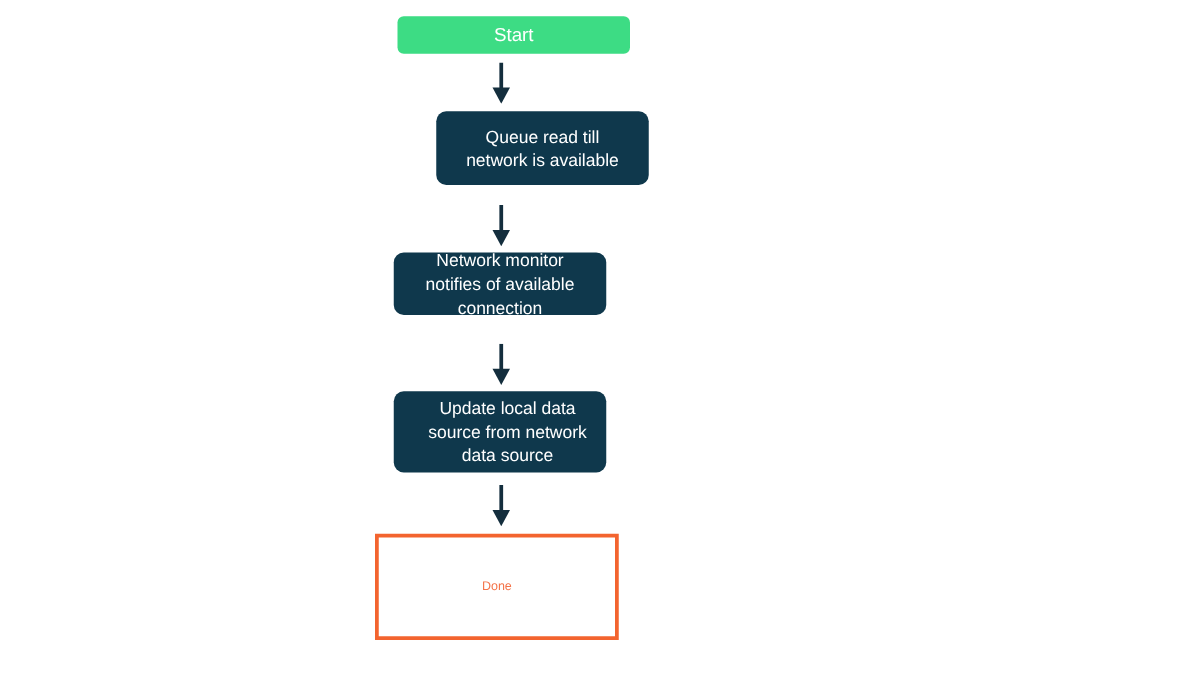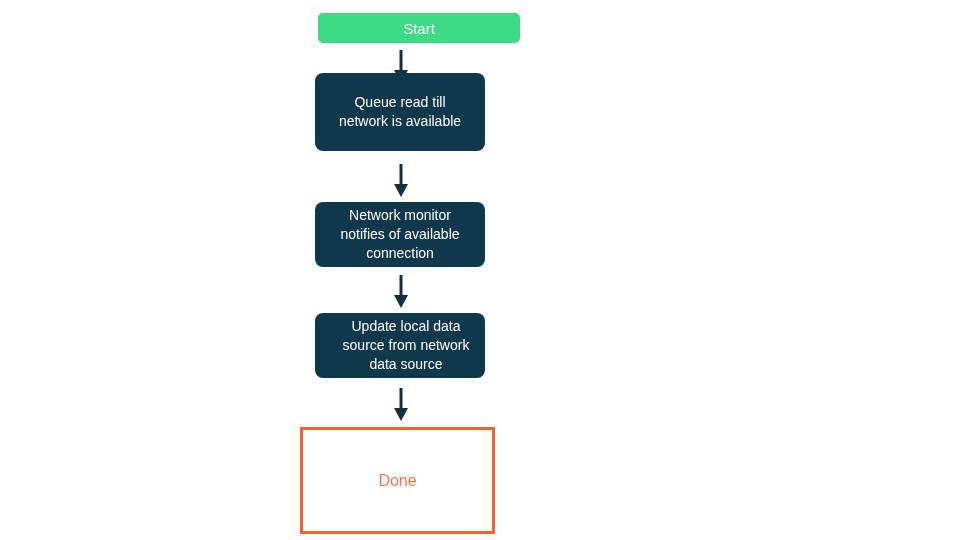--- a/index.html
+++ b/index.html
@@ -19,45 +19,45 @@
     position: absolute;
     box-sizing: border-box;
     display: flex;
     align-items: center;
     justify-content: center;
     text-align: center;
     white-space: pre-line;
   }
   .node-start {
     left: 318px; top: 13px;
-    width: 202px; height: 30px;
+    width: 186px; height: 30px;
     background: var(--start-fill, #3ddc84);
     color: var(--start-text, #ffffff);
     border-radius: 5px;
     font-size: 15px;
   }
   .node-process {
     width: 170px; left: 315px;
     background: var(--process-fill, #0f384c);
     color: var(--process-text, #ffffff);
     border-radius: 8px;
     font-size: 14px;
     line-height: 19px;
   }
-  .node-queue-read   { top: 73px;  height: 78px; }
-  .node-network-monitor { top: 202px; height: 65px; }
+  .node-queue-read   { top: 89px;  height: 59px; margin-left: 34px; }
+  .node-network-monitor { top: 202px; height: 50px; }
   .node-update-local { top: 313px; height: 65px; padding-left: 12px; }
   .node-done {
     left: 300px; top: 427px;
-    width: 195px; height: 107px;
+    width: 195px; height: 85px;
     background: #ffffff;
     border: 3px solid var(--done-border, #f3642f);
     color: var(--done-text, #f4744a);
     border-radius: 0;
-    font-size: 16px;
+    font-size: 10px;
   }
   .arrow {
     position: absolute;
     left: 391px;
     width: 20px;
     height: 33px;
     color: var(--arrow, #142e3d);
   }
   .arrow-1 { top: 50px; }
   .arrow-2 { top: 164px; }

